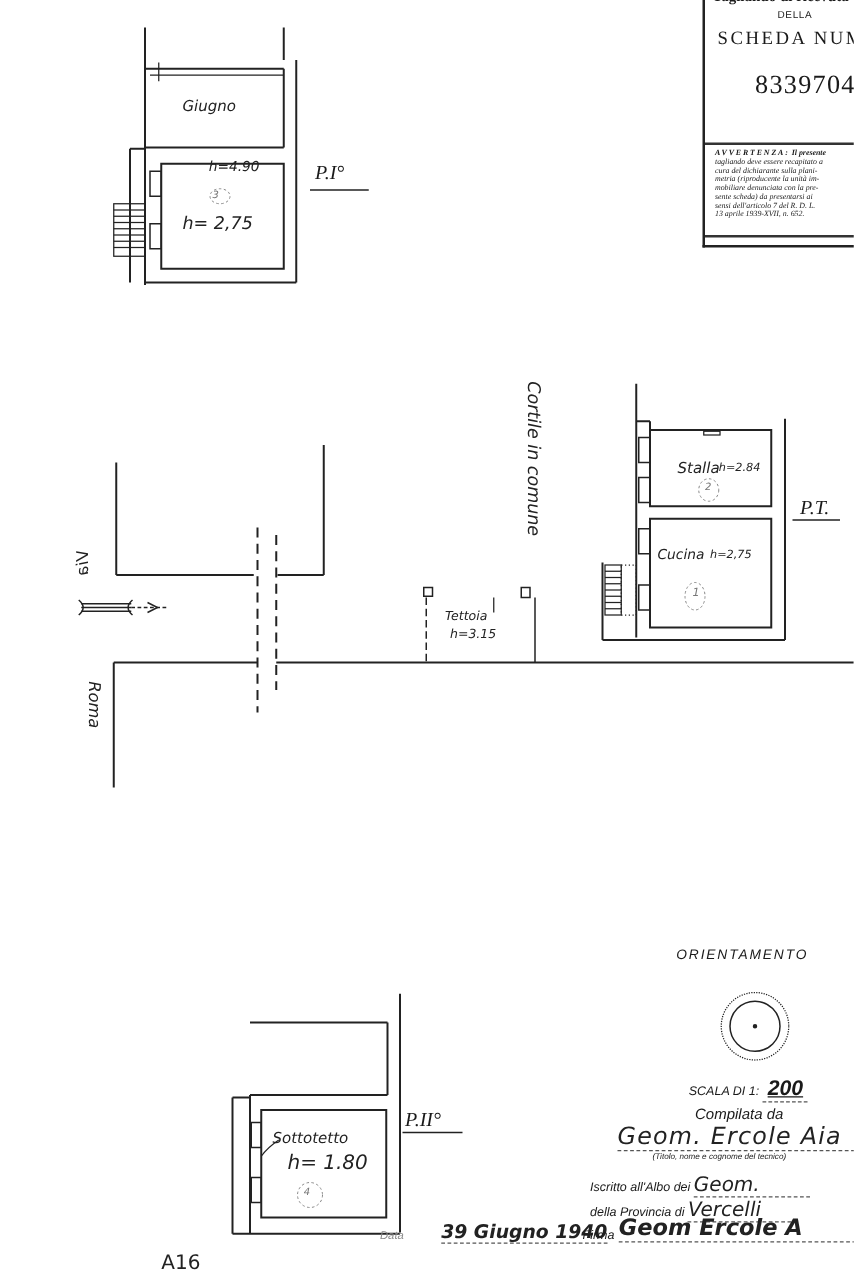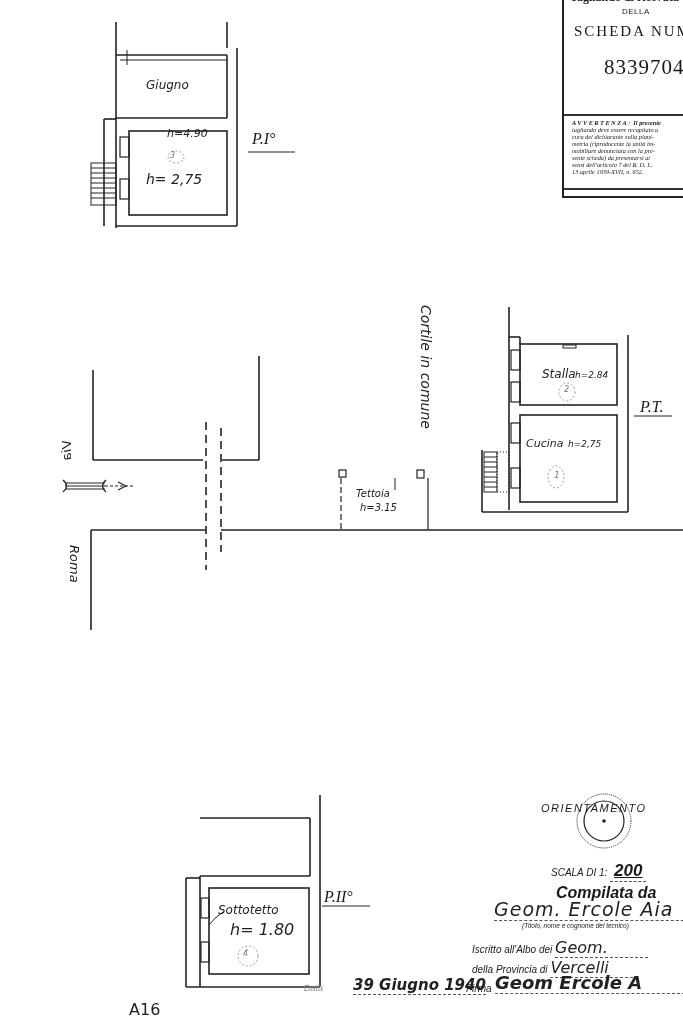--- a/index.html
+++ b/index.html
@@ -170,28 +170,28 @@
 <div class="abs hand rot-90" style="left:59px;top:440px;font-size:13px;transform:rotate(-90deg) scaleX(-1);">Via</div>
 <div class="abs hand rot90" style="left:82px;top:545px;font-size:13px;">Roma</div>
 <div class="abs hand" style="left:356px;top:488px;font-size:10px;text-align:center;">Tettoia</div>
 <div class="abs hand" style="left:360px;top:502px;font-size:10px;">h=3.15</div>
 
 <div class="abs hand" style="left:218px;top:903px;font-size:12px;">Sottotetto</div>
 <div class="abs hand" style="left:230px;top:920px;font-size:16px;">h= 1.80</div>
 <div class="abs hand" style="left:243px;top:949px;font-size:8px;color:#777;">4</div>
 <div class="abs serif" style="left:324px;top:888px;font-size:16px;font-style:italic;">P.II°</div>
 
-<div class="abs sans" style="left:541px;top:758px;font-size:11px;font-style:italic;letter-spacing:1.5px;margin-top:44px;">ORIENTAMENTO</div>
+<div class="abs sans" style="left:541px;top:758px;font-size:11px;font-style:italic;letter-spacing:1.5px;">ORIENTAMENTO</div>
 
 <div class="abs sans" style="left:551px;top:861px;font-size:10px;font-style:italic;">
   <span>SCALA DI 1:</span>
   <span class="dotline" style="font-size:17px;font-weight:bold;padding:0 4px;text-decoration:underline;">200</span>
 </div>
 
-<div class="abs sans" style="left:556px;top:884px;font-size:16px;font-style:italic;font-weight:bold;">Compilata da</div>
+<div class="abs sans" style="left:556px;top:884px;font-size:12px;font-style:italic;">Compilata da</div>
 <div class="abs hand dotline" style="left:494px;top:898px;width:200px;font-size:19px;letter-spacing:1px;">Geom. Ercole Aia</div>
 <div class="abs sans" style="left:522px;top:922px;font-size:6.5px;font-style:italic;">(Titolo, nome e cognome del tecnico)</div>
 
 <div class="abs sans" style="left:472px;top:938px;font-size:10px;font-style:italic;">
   <span>Iscritto all'Albo dei</span>
   <span class="hand dotline" style="font-size:16px;padding-right:40px;">Geom.</span>
 </div>
 <div class="abs sans" style="left:472px;top:958px;font-size:10px;font-style:italic;">
   <span>della Provincia di</span>
   <span class="hand dotline" style="font-size:16px;padding-right:24px;">Vercelli</span>

